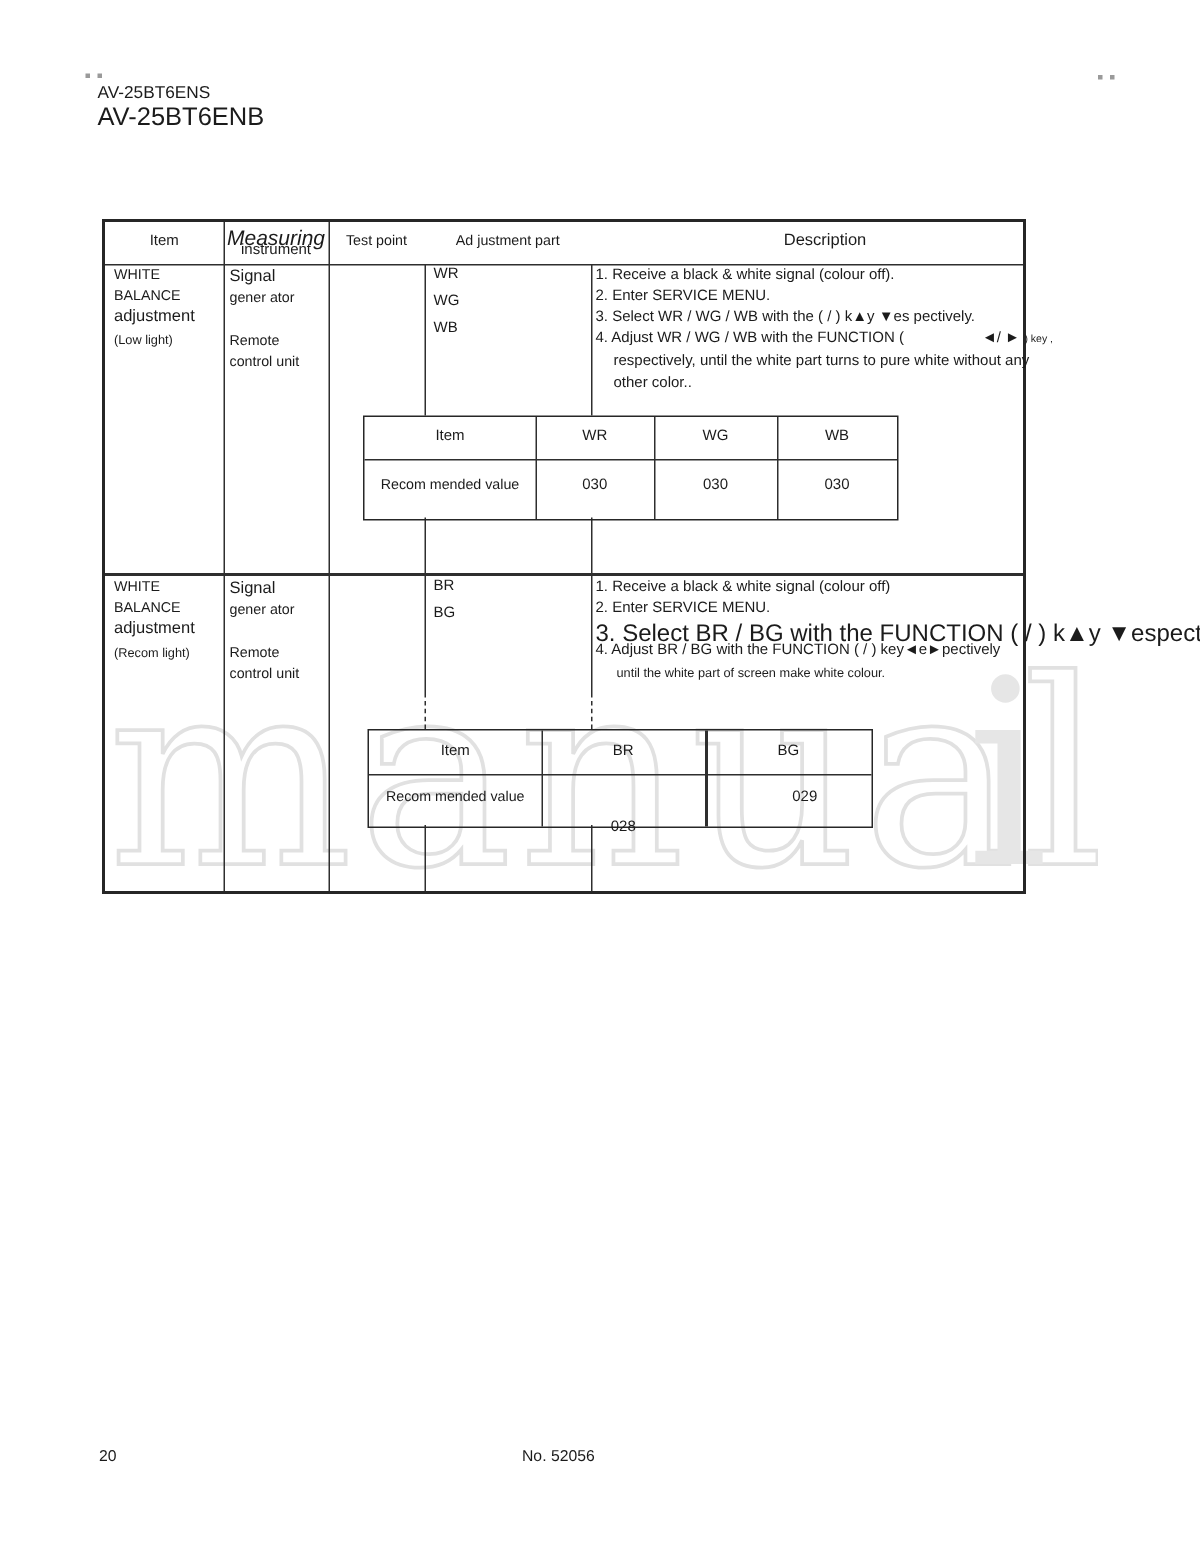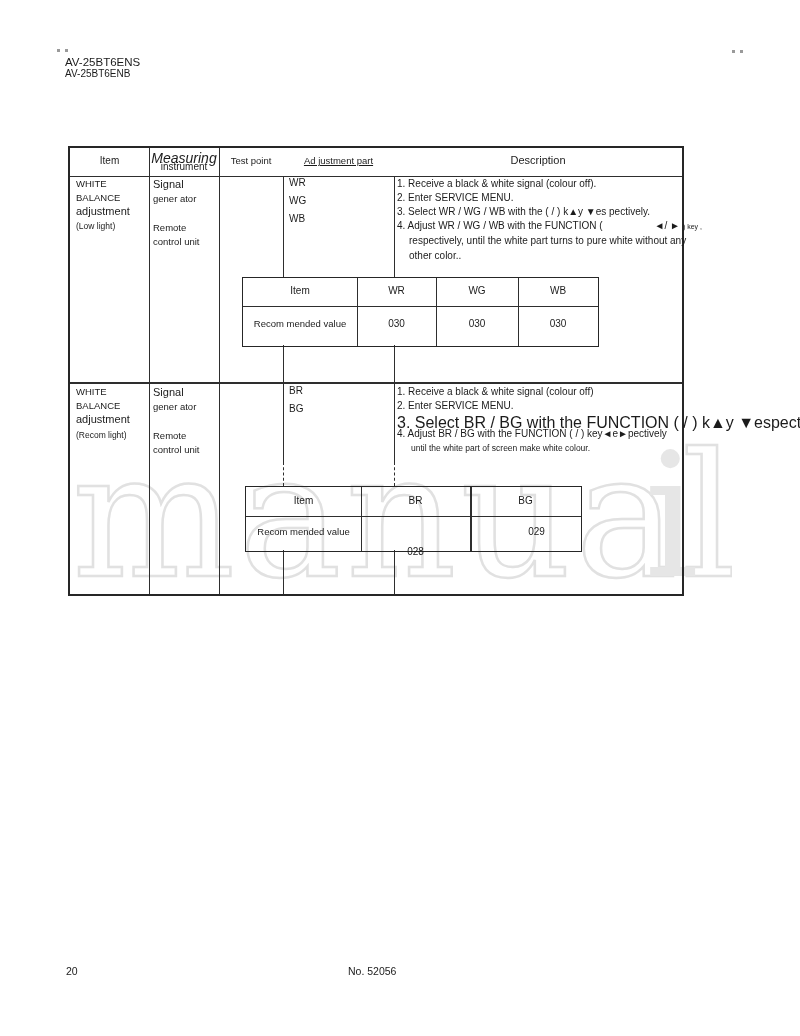--- a/index.html
+++ b/index.html
@@ -21,21 +21,21 @@
 <body>
 
 <div id="page">
 
   <div class="dot" style="left:57px;top:49px;"></div>
   <div class="dot" style="left:65px;top:49px;"></div>
   <div class="dot" style="left:732px;top:50px;"></div>
   <div class="dot" style="left:740px;top:50px;"></div>
 
   <div class="txt" style="left:65px;top:56px;font-size:11.5px;">AV-25BT6ENS</div>
-  <div class="txt" style="left:65px;top:69px;font-size:10px;">AV-25BT6ENB</div>
+  <div class="txt" style="left:65px;top:69px;font-size:17px;">AV-25BT6ENB</div>
 
   <svg id="watermark" style="left:72px;top:424px;" width="660" height="200">
     <text x="0" y="152" font-family="DejaVu Serif, serif" font-size="172" letter-spacing="4" fill="none" stroke="#e1e1e1" stroke-width="2.5">manual</text>
     <text x="572" y="152" font-family="DejaVu Serif, serif" font-size="172" fill="#e6e6e6">i</text>
   </svg>
 
 
   <div id="main-table">
 
     <div class="vline" style="left:79px;top:0;height:446px;"></div>
@@ -52,22 +52,22 @@
     <div class="vline" style="left:213px;top:402px;height:44px;"></div>
     <div class="vline" style="left:324px;top:402px;height:44px;"></div>
 
     <div class="hline" style="left:0;top:28px;width:612px;"></div>
     <div class="hline" style="left:0;top:234px;width:612px;border-top-width:2px;"></div>
 
     <div class="txt c" style="left:0;top:8px;width:79px;font-size:10px;">Item</div>
     <div class="txt c" style="left:79px;top:3px;width:70px;font-size:14px;font-style:italic;">Measuring</div>
     <div class="txt c" style="left:79px;top:14px;width:70px;font-size:10px;">instrument</div>
     <div class="txt c" style="left:149px;top:8px;width:64px;font-size:9.5px;">Test point</div>
-    <div class="txt c" style="left:213px;top:8px;width:111px;font-size:9.5px;text-decoration:underline;">Ad justment part</div>
-    <div class="txt c" style="left:324px;top:7px;width:288px;font-size:11px;">Description</div>
+    <div class="txt c" style="left:213px;top:8px;width:111px;font-size:9.5px;">Ad justment part</div>
+    <div class="txt c" style="left:336px;top:7px;width:288px;font-size:11px;">Description</div>
 
     <div class="txt" style="left:6px;top:31px;font-size:9.5px;">WHITE</div>
     <div class="txt" style="left:6px;top:45px;font-size:9.5px;">BALANCE</div>
     <div class="txt" style="left:6px;top:58px;font-size:11px;">adjustment</div>
     <div class="txt" style="left:6px;top:74px;font-size:8.5px;">(Low light)</div>
 
     <div class="txt" style="left:83px;top:31px;font-size:11px;">Signal</div>
     <div class="txt" style="left:83px;top:46px;font-size:9.5px;">gener ator</div>
     <div class="txt" style="left:83px;top:75px;font-size:9.5px;">Remote</div>
     <div class="txt" style="left:83px;top:89px;font-size:9.5px;">control unit</div>

